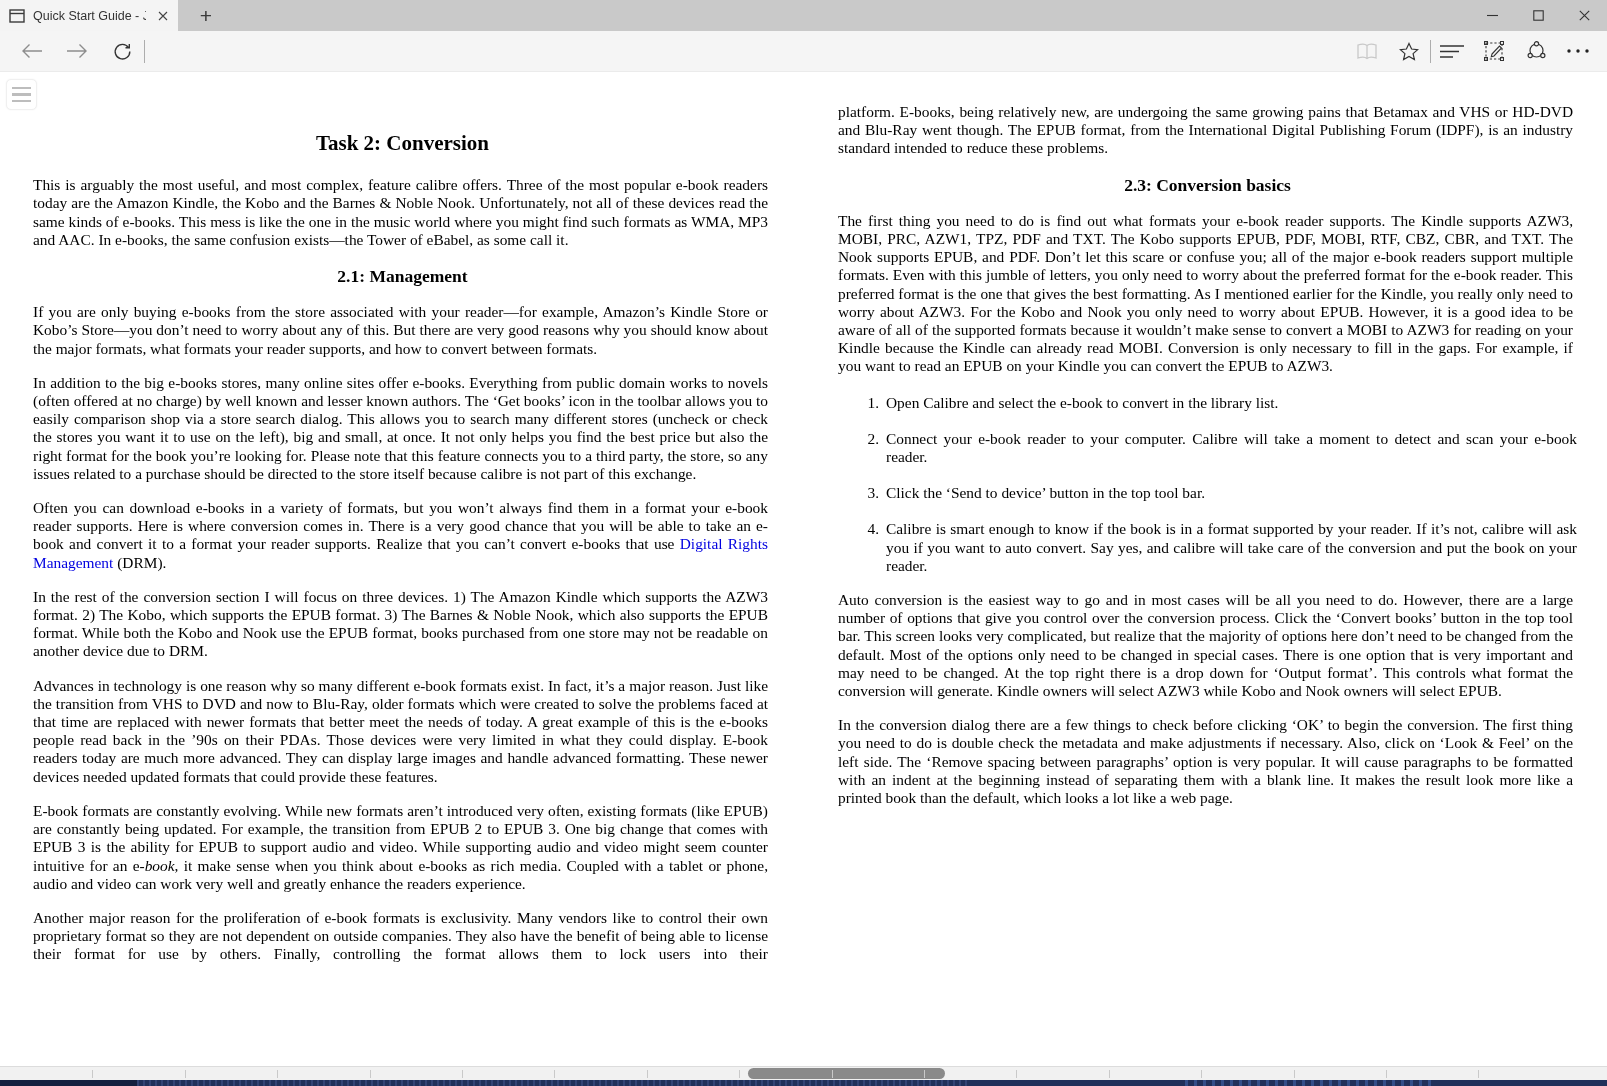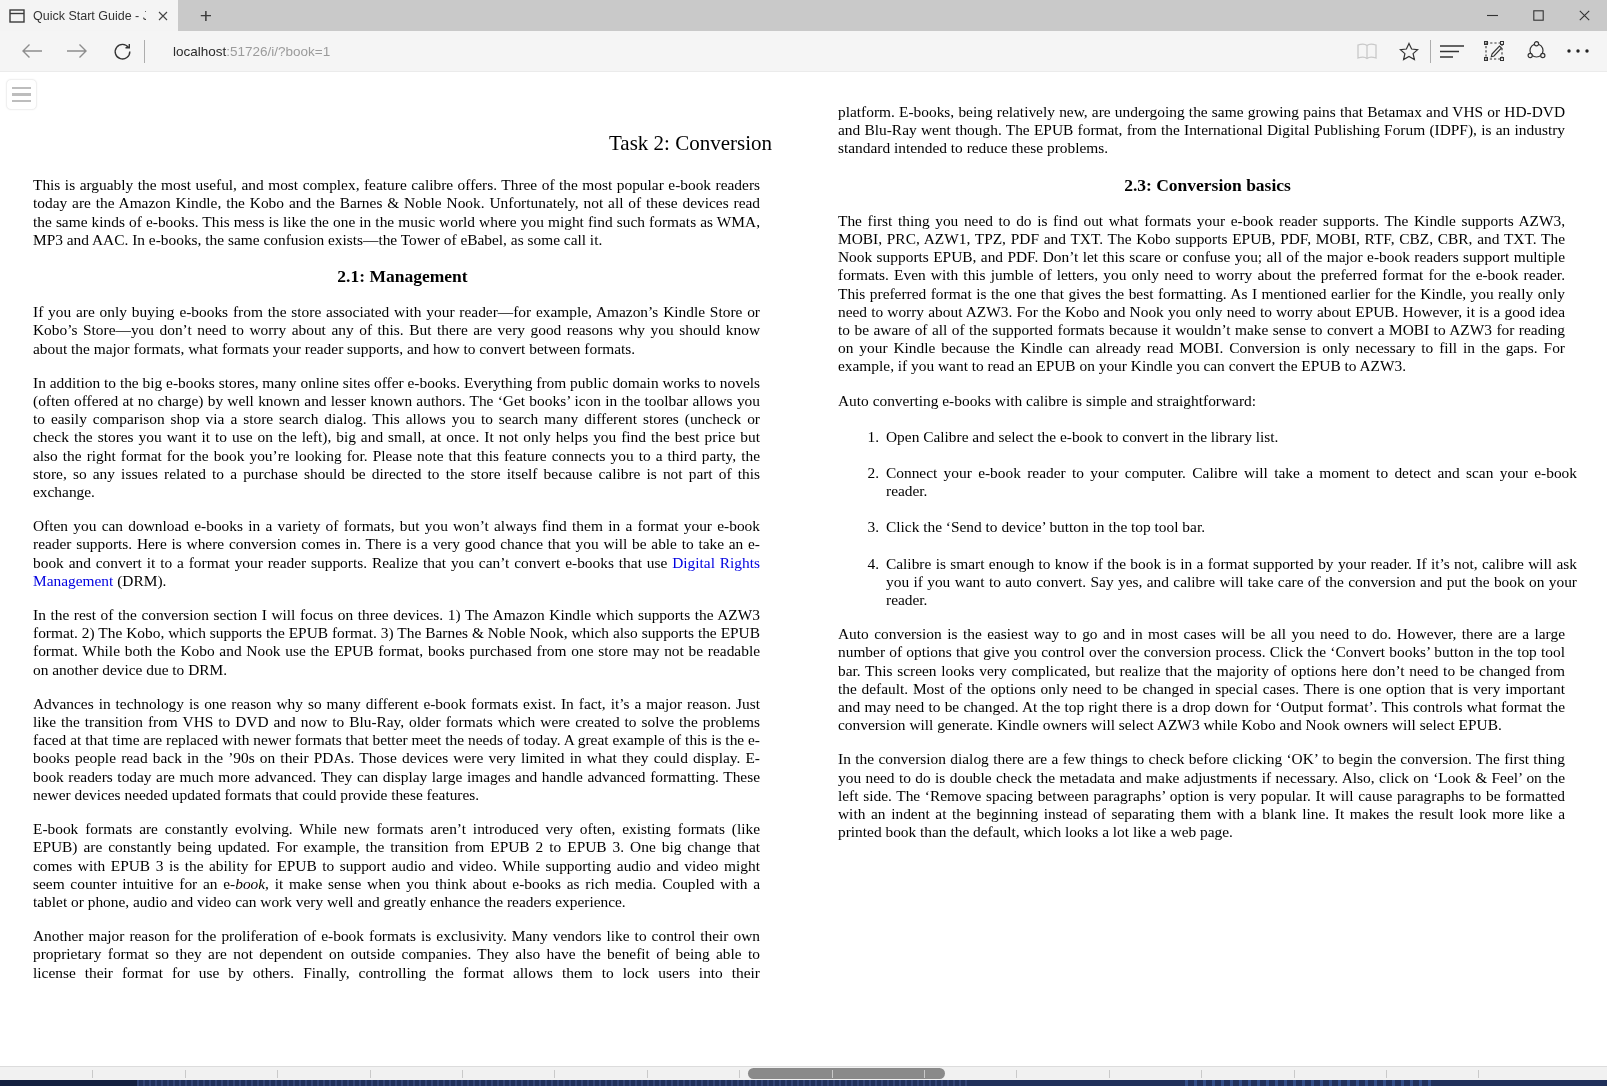--- a/index.html
+++ b/index.html
@@ -39,23 +39,23 @@
               background: #fff; border: 1px solid #f0f0f0; border-radius: 5px;
               box-shadow: 0 0 2px rgba(0,0,0,.06); display: flex; flex-direction: column;
               align-items: center; justify-content: center; gap: 4px; }
   .menu-btn i { display: block; width: 19px; height: 2.5px; background: #bdbdbd; }
 
   .columns { position: absolute; left: 33px; top: 0; width: 1544px; height: 994px;
              display: flex; gap: 66px; }
   .col { width: 739px; font-family: "Liberation Serif", serif; font-size: 15.4px;
          line-height: 18.2px; color: #000; text-align: justify; overflow: hidden; height: 994px; }
   .col-right { padding-top: 31px; }
-  .col h1 { font-size: 21px; font-weight: normal; text-align: right; margin: 62px 0 24px; }
+  .col h1 { font-size: 21px; font-weight: bold; text-align: center; margin: 62px 0 24px; }
   .col h2 { font-size: 17.5px; font-weight: bold; text-align: center; margin: 18px 0 18px; }
-  .col p { margin: 0 12px 16px 0; font-family: Liberation Serif, serif; }
+  .col p { margin: 0 4px 16px 0; font-family: Liberation Serif, serif; }
   .col p.jlast { text-align-last: justify; }
   .col ol { margin: 0 0 16px 0; padding-left: 45px; }
   .col li { padding-left: 3px; margin-top: 18px; }
   .col a { color: #0000e0; text-decoration: none; cursor: pointer; }
   .col em { font-style: italic; }
 
   
   .hscroll { position: absolute; left: 0; top: 1066px; width: 1607px; height: 14px;
              background: #f1f1f1; border-top: 1px solid #dcdcdc; }
   .hscroll .tick { position: absolute; top: 3px; width: 1px; height: 8px; background: #c9c9c9; }
@@ -122,24 +122,20 @@
         <path d="M1 8 L20 8 M13.5 1.5 L20 8 L13.5 14.5" stroke="#8d8d8d" stroke-width="1.4" fill="none"></path>
       </svg>
   </div>
   <div class="nav-icon btn-refresh">
     <svg width="19" height="19" viewBox="0 0 19 19">
         <path d="M15.5 5.5 A7.3 7.3 0 1 0 16.8 9.5" stroke="#333" stroke-width="1.4" fill="none"></path>
         <path d="M12.5 5.8 L16.3 5.8 L16.3 2" stroke="#333" stroke-width="1.4" fill="none"></path>
       </svg>
   </div>
   <div class="v-div"></div>
-  <div class="addressbar">
-    <span class="url-host">localhost</span>
-      <span class="url-rest">:51726/i/?book=1</span>
-  </div>
   <div class="nav-right">
     <div class="nav-icon">
       <svg width="22" height="17" viewBox="0 0 22 17">
           <path d="M11 2.5 C9 0.8 5.5 0.8 2 2 L2 15 C5.5 13.8 9 13.8 11 15.5 C13 13.8 16.5 13.8 20 15 L20 2 C16.5 0.8 13 0.8 11 2.5 Z M11 2.5 L11 15.5" stroke="#c8c8c8" stroke-width="1.3" fill="none"></path>
         </svg>
     </div>
     <div class="nav-icon">
       <svg width="20" height="19" viewBox="0 0 20 19">
           <path d="M10 1.5 L12.6 7 L18.6 7.6 L14.1 11.6 L15.4 17.5 L10 14.4 L4.6 17.5 L5.9 11.6 L1.4 7.6 L7.4 7 Z" stroke="#333" stroke-width="1.2" fill="none"></path>
         </svg>
@@ -196,21 +192,20 @@
         <p><span>Often you can download e-books in a variety of formats, but you won’t always find them in a format your e-book reader supports. Here is where conversion comes in. There is a very good chance that you will be able to take an e-book and convert it to a format your reader supports. Realize that you can’t convert e-books that use </span><a href="#">Digital Rights Management</a><span> (DRM).</span></p>
         <p><span>In the rest of the conversion section I will focus on three devices. 1) The Amazon Kindle which supports the AZW3 format. 2) The Kobo, which supports the EPUB format. 3) The Barnes &amp; Noble Nook, which also supports the EPUB format. While both the Kobo and Nook use the EPUB format, books purchased from one store may not be readable on another device due to DRM.</span></p>
         <p><span>Advances in technology is one reason why so many different e-book formats exist. In fact, it’s a major reason. Just like the transition from VHS to DVD and now to Blu-Ray, older formats which were created to solve the problems faced at that time are replaced with newer formats that better meet the needs of today. A great example of this is the e-books people read back in the ’90s on their PDAs. Those devices were very limited in what they could display. E-book readers today are much more advanced. They can display large images and handle advanced formatting. These newer devices needed updated formats that could provide these features.</span></p>
         <p><span>E-book formats are constantly evolving. While new formats aren’t introduced very often, existing formats (like EPUB) are constantly being updated. For example, the transition from EPUB 2 to EPUB 3. One big change that comes with EPUB 3 is the ability for EPUB to support audio and video. While supporting audio and video might seem counter intuitive for an e-</span><em>book</em><span>, it make sense when you think about e-books as rich media. Coupled with a tablet or phone, audio and video can work very well and greatly enhance the readers experience.</span></p>
         <p class="jlast"><span>Another major reason for the proliferation of e-book formats is exclusivity. Many vendors like to control their own proprietary format so they are not dependent on outside companies. They also have the benefit of being able to license their format for use by others. Finally, controlling the format allows them to lock users into their</span></p>
       </div>
     <div class="col col-right" id="col-right">
         <p><span>platform. E-books, being relatively new, are undergoing the same growing pains that Betamax and VHS or HD-DVD and Blu-Ray went though. The EPUB format, from the International Digital Publishing Forum (IDPF), is an industry standard intended to reduce these problems.</span></p>
         <h2>2.3: Conversion basics</h2>
         <p><span>The first thing you need to do is find out what formats your e-book reader supports. The Kindle supports AZW3, MOBI, PRC, AZW1, TPZ, PDF and TXT. The Kobo supports EPUB, PDF, MOBI, RTF, CBZ, CBR, and TXT. The Nook supports EPUB, and PDF. Don’t let this scare or confuse you; all of the major e-book readers support multiple formats. Even with this jumble of letters, you only need to worry about the preferred format for the e-book reader. This preferred format is the one that gives the best formatting. As I mentioned earlier for the Kindle, you really only need to worry about AZW3. For the Kobo and Nook you only need to worry about EPUB. However, it is a good idea to be aware of all of the supported formats because it wouldn’t make sense to convert a MOBI to AZW3 for reading on your Kindle because the Kindle can already read MOBI. Conversion is only necessary to fill in the gaps. For example, if you want to read an EPUB on your Kindle you can convert the EPUB to AZW3.</span></p>
-        <p><span>Auto converting e-books with calibre is simple and straightforward:</span></p>
         <ol>
           <li><span>Open Calibre and select the e-book to convert in the library list.</span></li>
           <li><span>Connect your e-book reader to your computer. Calibre will take a moment to detect and scan your e-book reader.</span></li>
           <li><span>Click the ‘Send to device’ button in the top tool bar.</span></li>
           <li><span>Calibre is smart enough to know if the book is in a format supported by your reader. If it’s not, calibre will ask you if you want to auto convert. Say yes, and calibre will take care of the conversion and put the book on your reader.</span></li>
         </ol>
         <p><span>Auto conversion is the easiest way to go and in most cases will be all you need to do. However, there are a large number of options that give you control over the conversion process. Click the ‘Convert books’ button in the top tool bar. This screen looks very complicated, but realize that the majority of options here don’t need to be changed from the default. Most of the options only need to be changed in special cases. There is one option that is very important and may need to be changed. At the top right there is a drop down for ‘Output format’. This controls what format the conversion will generate. Kindle owners will select AZW3 while Kobo and Nook owners will select EPUB.</span></p>
         <p><span>In the conversion dialog there are a few things to check before clicking ‘OK’ to begin the conversion. The first thing you need to do is double check the metadata and make adjustments if necessary. Also, click on ‘Look &amp; Feel’ on the left side. The ‘Remove spacing between paragraphs’ option is very popular. It will cause paragraphs to be formatted with an indent at the beginning instead of separating them with a blank line. It makes the result look more like a printed book than the default, which looks a lot like a web page.</span></p>
       </div>
   </div>

